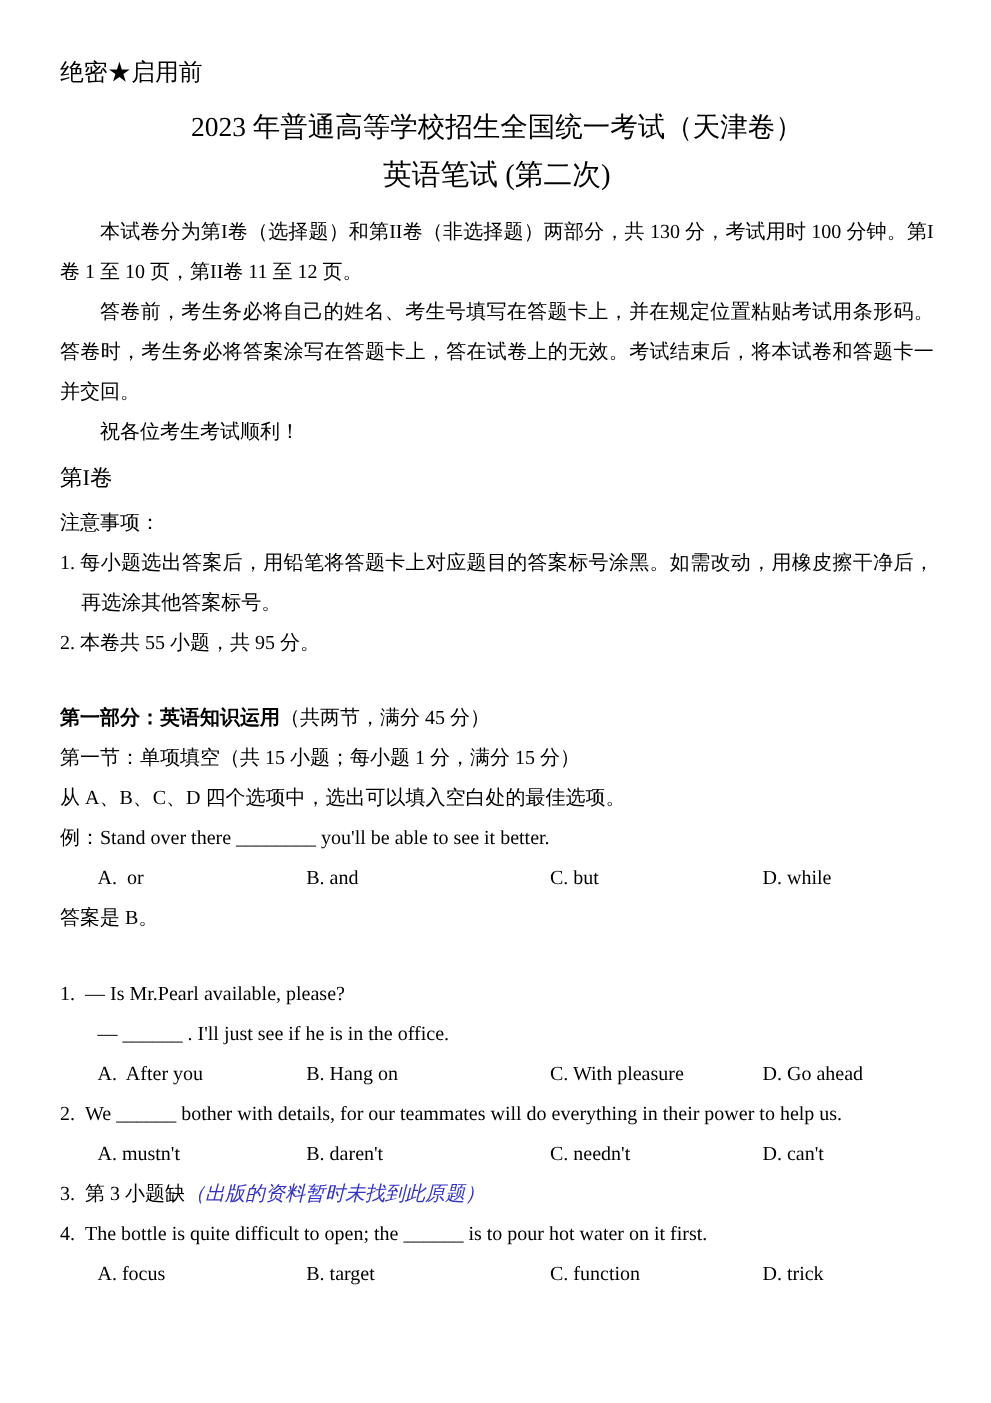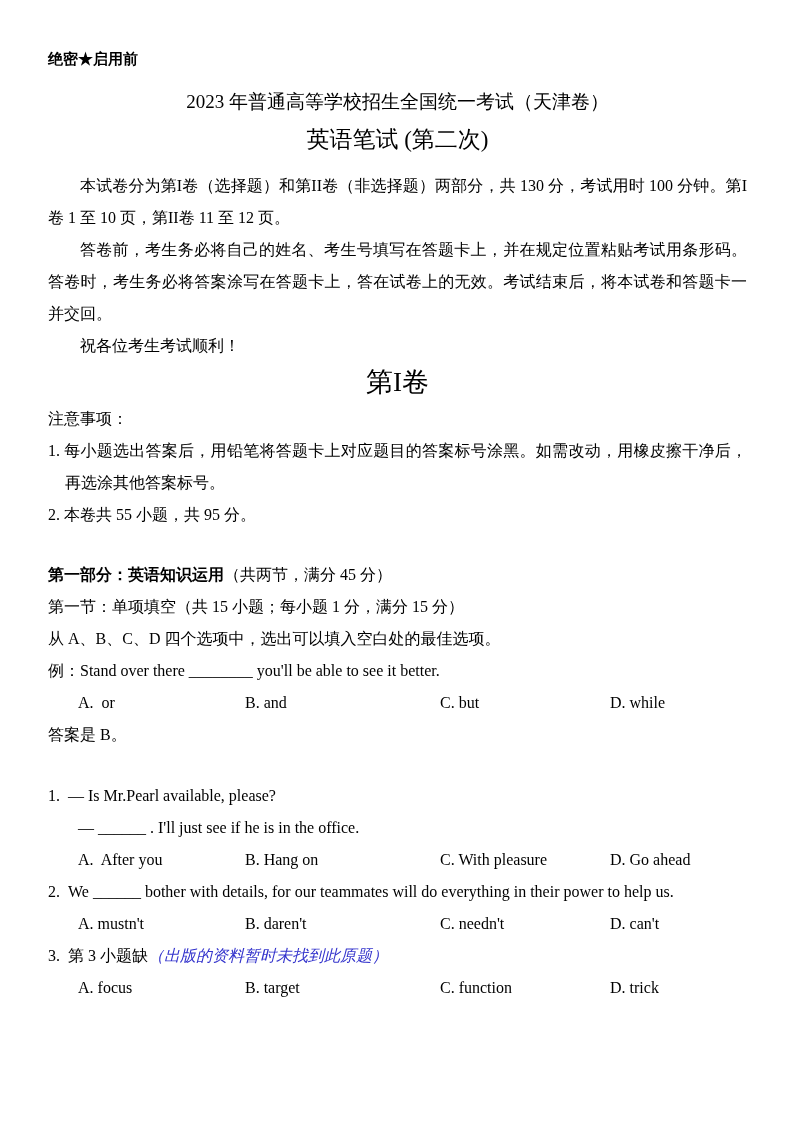--- a/index.html
+++ b/index.html
@@ -13,49 +13,48 @@
     height: 1122px;
     box-sizing: border-box;
     padding: 50px 46px 0 48px;
     background: #ffffff;
     color: #000000;
     font-family: "Liberation Serif", "DejaVu Serif", serif;
     font-size: 16px;
     overflow: hidden;
   }
   .security {
-    font-weight: bold;
-    font-size: 15px;
+    font-weight: normal;
+    font-size: 19px;
     line-height: 18px;
   }
   .exam-title {
     text-align: center;
-    font-size: 19px;
+    font-size: 22px;
     line-height: 24px;
     margin-top: 22px;
   }
   .paper-title {
     text-align: center;
     font-size: 23px;
     font-weight: normal;
     line-height: 30px;
     margin-top: 11px;
   }
   .intro {
     margin: 0;
     line-height: 32px;
     text-indent: 2em;
     text-align: justify;
   }
   .intro.first {
     margin-top: 15px;
   }
   .volume-heading {
-    text-align: center;
-    font-size: 27px;
+    font-size: 18px;
     line-height: 36px;
     margin-top: 2px;
   }
   .notice-title {
     line-height: 32px;
     margin-top: 3px;
   }
   .notice {
     line-height: 32px;
     padding-left: 17px;
@@ -156,20 +155,21 @@
       <span class="opt">C. needn't</span>
       <span class="opt">D. can't</span>
     </div>
   </div>
 
   <div class="question">
     <div><span class="q-num">3.</span><span>第 3 小题缺</span><span class="blue" style="color: rgb(51, 51, 204); font-style: italic;">（出版的资料暂时未找到此原题）</span></div>
   </div>
 
   <div class="question">
+    <div><span class="q-num">4.</span><span>The bottle is quite difficult to open; the ______ is to pour hot water on it first.</span></div>
     <div class="opts">
       <span class="opt">A. focus</span>
       <span class="opt">B. target</span>
       <span class="opt">C. function</span>
       <span class="opt">D. trick</span>
     </div>
   </div>
 
 
 </div>

